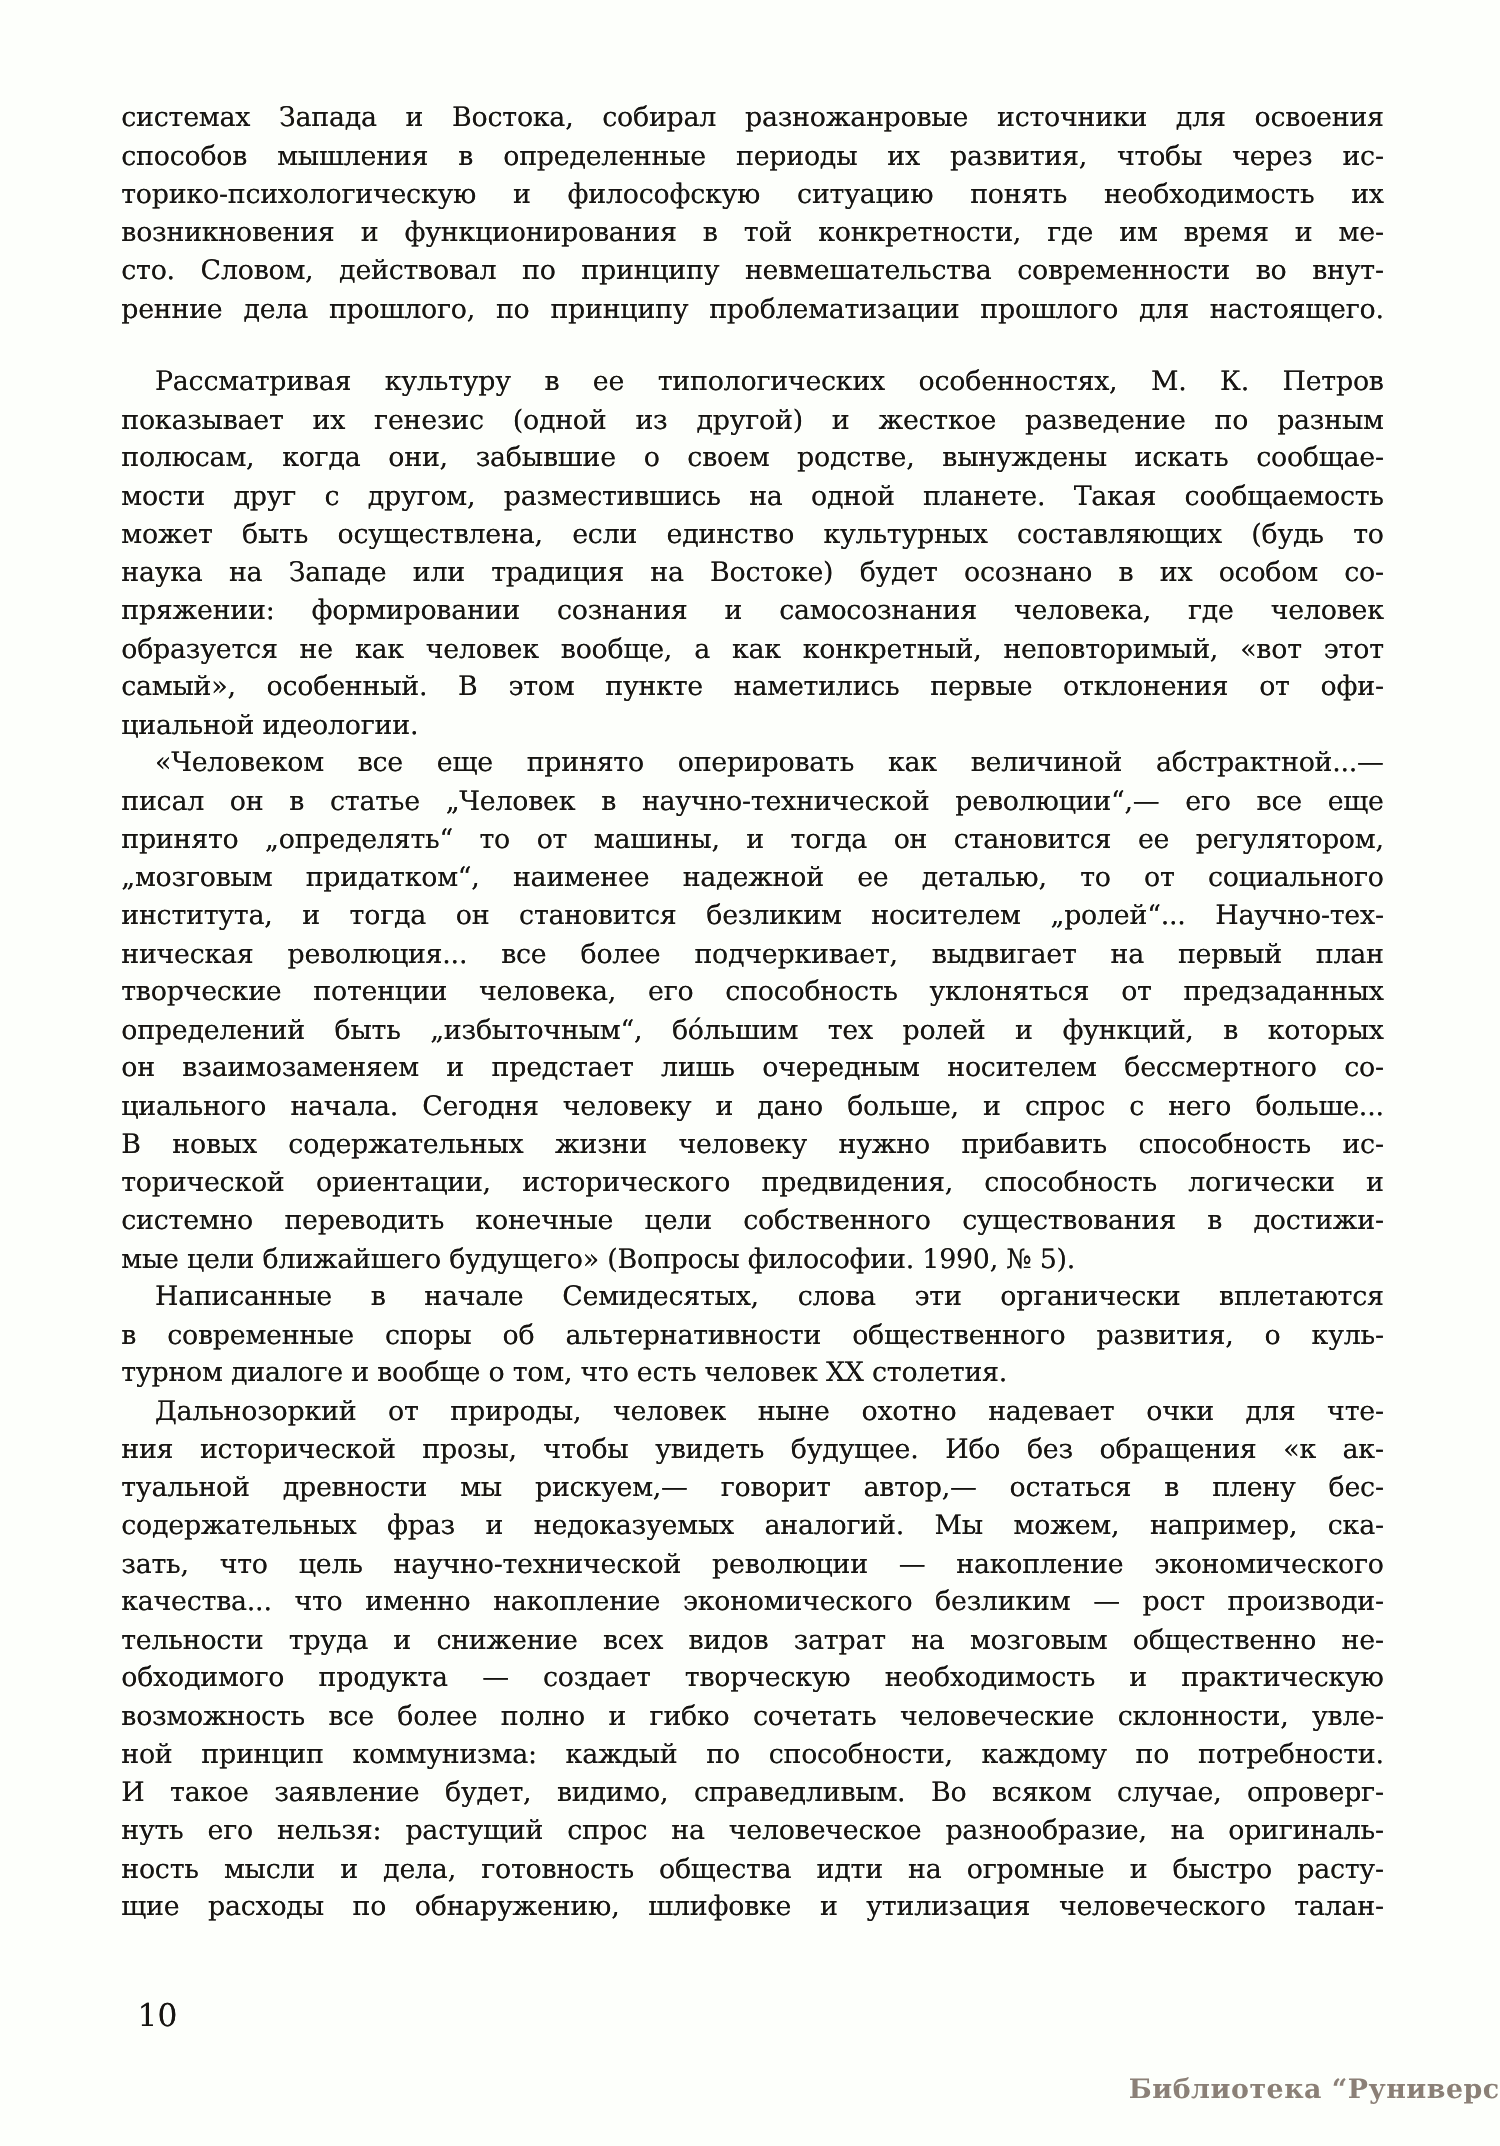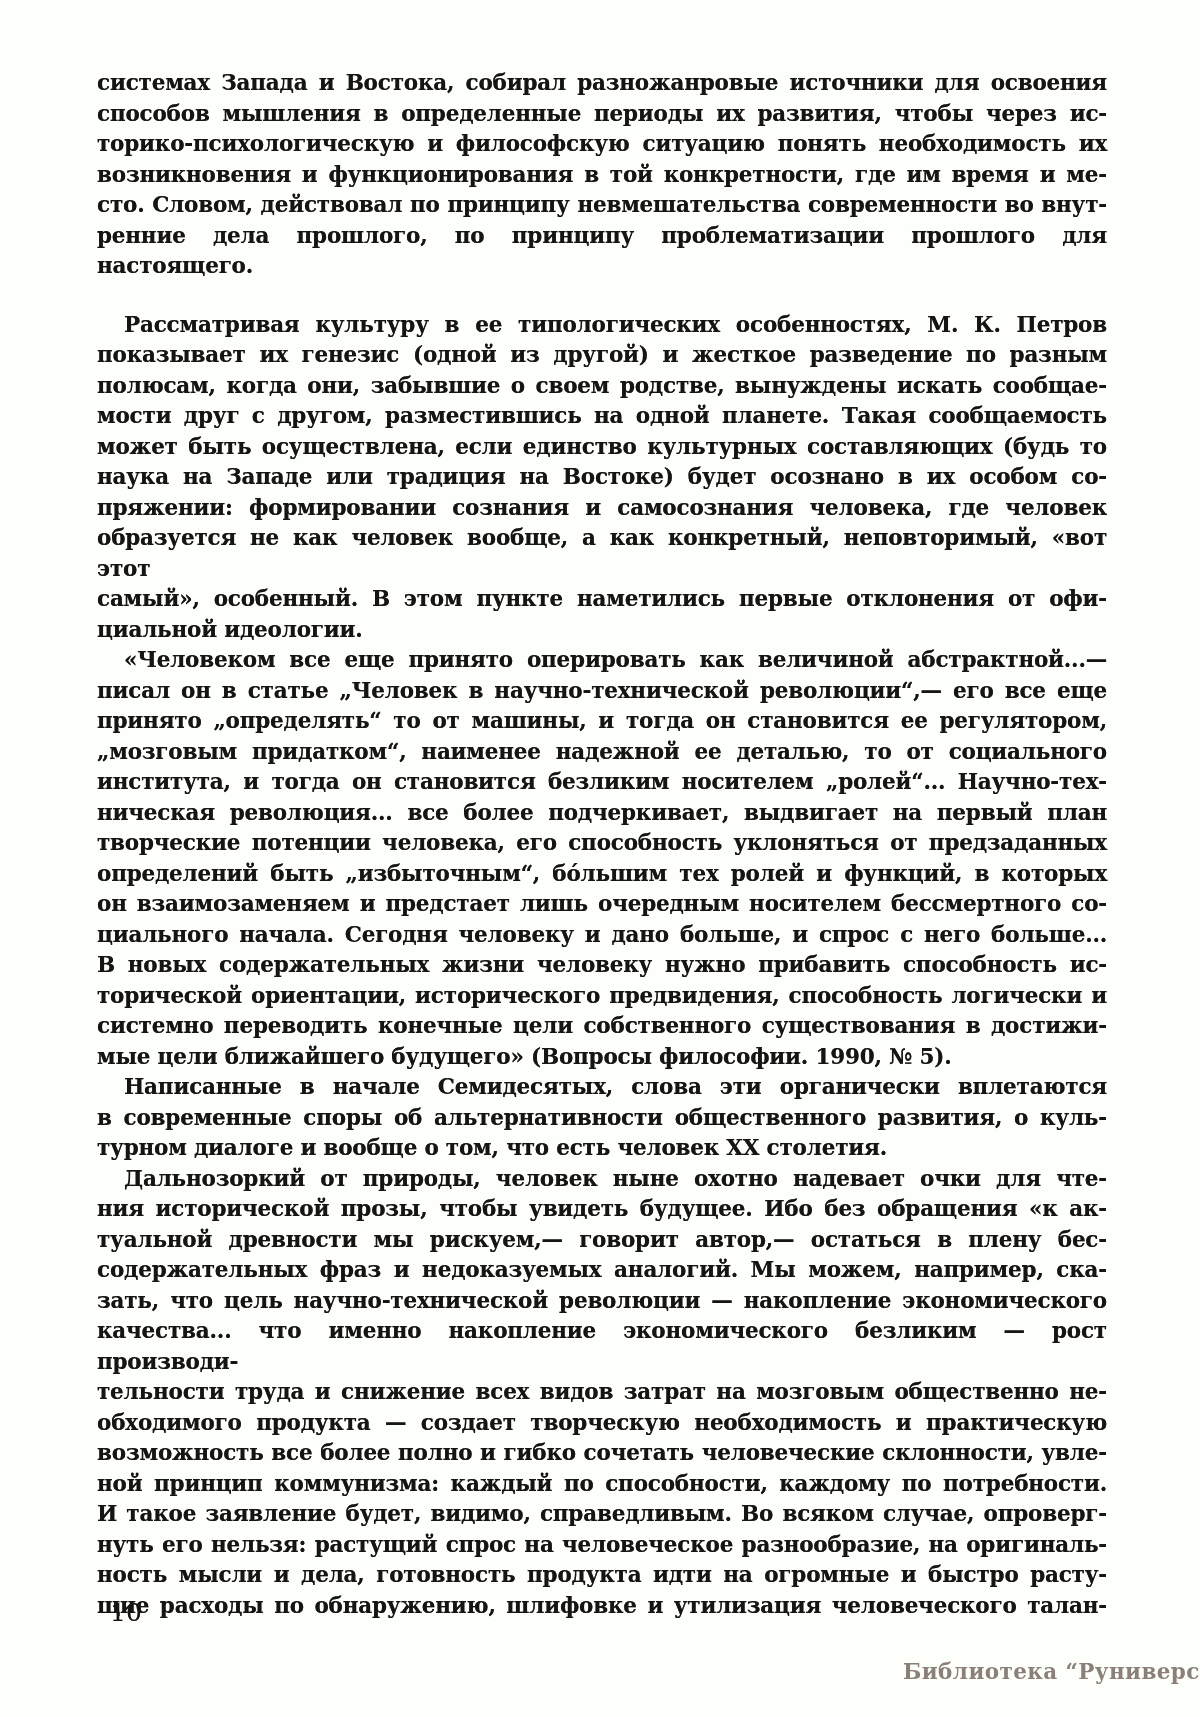--- a/index.html
+++ b/index.html
@@ -13,25 +13,25 @@
   .page {
     position: relative;
     width: 1200px;
     height: 1717px;
     background: #fdfffb;
     font-family: "DejaVu Serif", "Liberation Serif", serif;
   }
   .text-block {
     position: absolute;
     left: 97px;
-    top: 68px;
+    top: 80px;
     width: 1010px;
     color: #171512;
     font-size: 21.5px;
-    font-weight: 700;
+    font-weight: 400;
     line-height: 30.5px;
     letter-spacing: -0.2px;
     text-shadow: 0 0 0.5px rgba(20,18,15,0.7);
   }
   .para { margin: 0; }
   .para.space-before { margin-top: 28px; }
   .line {
     text-align: justify;
     text-align-last: justify;
     text-justify: inter-word;
@@ -110,19 +110,19 @@
         <div class="line">туальной древности мы рискуем,— говорит автор,— остаться в плену бес-</div>
         <div class="line">содержательных фраз и недоказуемых аналогий. Мы можем, например, ска-</div>
         <div class="line">зать, что цель научно-технической революции — накопление экономического</div>
         <div class="line">качества... что именно накопление экономического безликим — рост производи-</div>
         <div class="line">тельности труда и снижение всех видов затрат на мозговым общественно не-</div>
         <div class="line">обходимого продукта — создает творческую необходимость и практическую</div>
         <div class="line">возможность все более полно и гибко сочетать человеческие склонности, увле-</div>
         <div class="line">ной принцип коммунизма: каждый по способности, каждому по потребности.</div>
         <div class="line">И такое заявление будет, видимо, справедливым. Во всяком случае, опроверг-</div>
         <div class="line">нуть его нельзя: растущий спрос на человеческое разнообразие, на оригиналь-</div>
-        <div class="line">ность мысли и дела, готовность продукта идти на огромные и быстро расту-</div>
+        <div class="line">ность мысли и дела, готовность общества идти на огромные и быстро расту-</div>
         <div class="line">щие расходы по обнаружению, шлифовке и утилизация человеческого талан-</div>
       </div>
     </div>
   <div class="page-number">10</div>
   <div class="watermark">Библиотека “Руниверс”</div>
 </div>
 
 </body></html>

